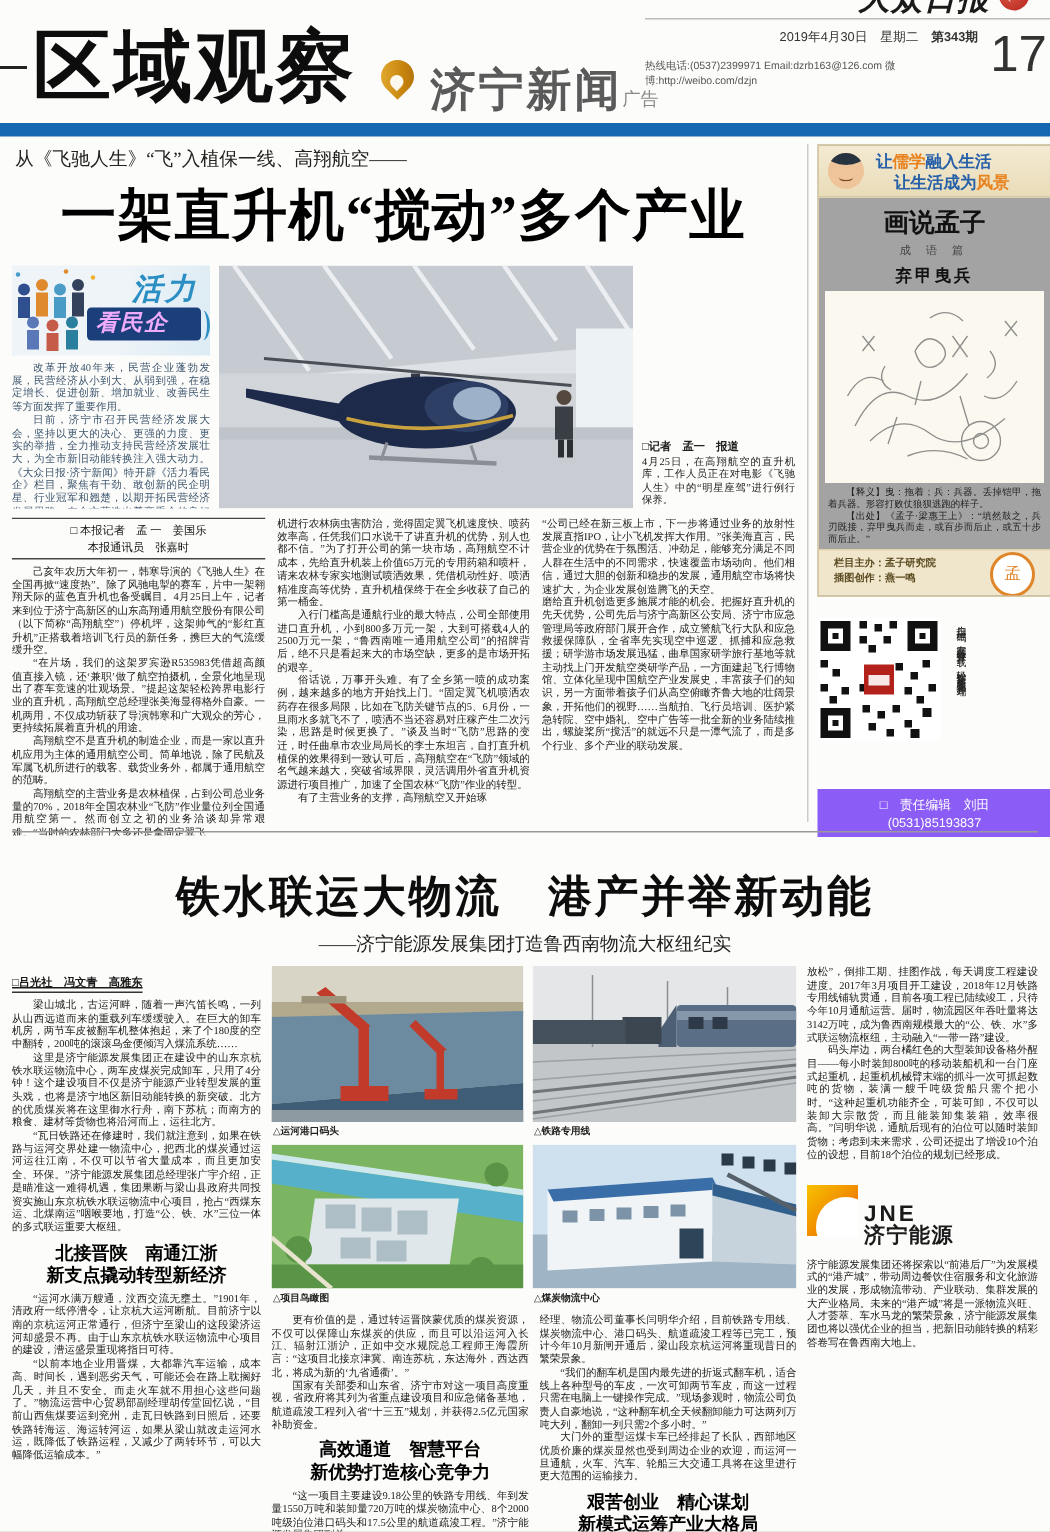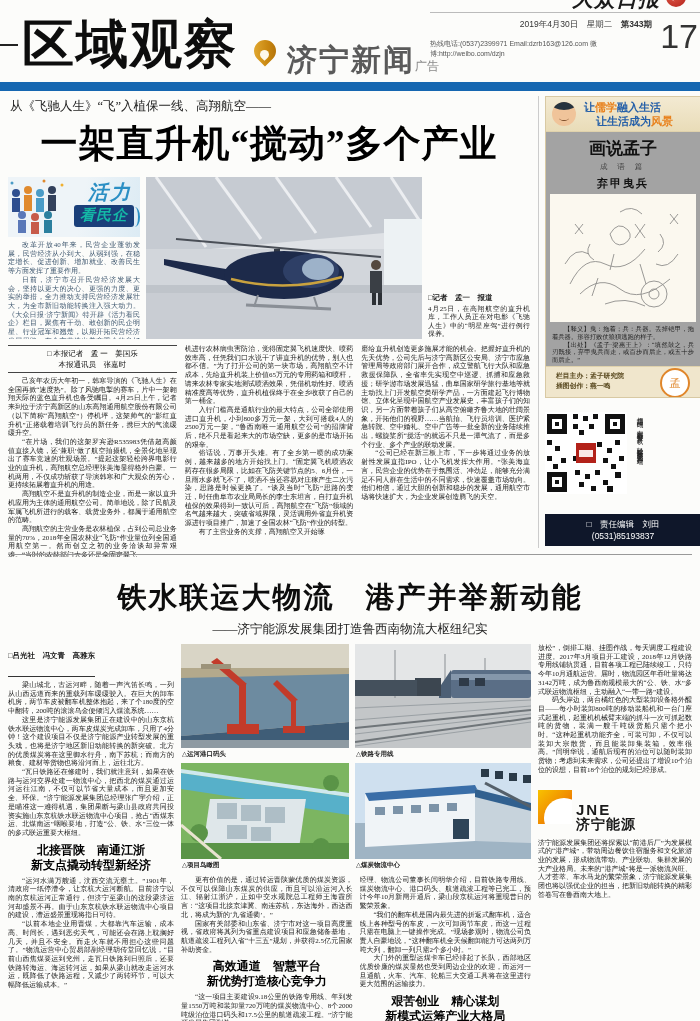--- a/index.html
+++ b/index.html
@@ -25,21 +25,21 @@
   .hotline{position:absolute;right:48px;top:26px;font-size:7px;color:#555;font-family:"Liberation Sans",sans-serif;}
   .bluebar{position:absolute;left:0;top:82px;width:700px;height:9px;background:#1667b1;}
   
   .article1{position:absolute;left:8px;top:96px;width:522px;height:452px;}
   .kicker{font-size:12.5px;color:#222;margin:2px 0 4px 2px;}
   .headline1{font-size:37px;font-weight:bold;text-align:center;letter-spacing:1px;color:#000;margin:0 0 8px 0;}
   .media-row{display:flex;gap:6px;height:162px;}
   .leftcol{width:132px;flex:none;display:flex;flex-direction:column;}
   .badge{position:relative;height:60px;background:linear-gradient(100deg,#eef4f8 55%,#dcebf4);overflow:hidden;flex:none;}
   .badge-title1{position:absolute;right:8px;top:2px;font-size:20px;font-weight:bold;font-style:italic;color:#2b8fc4;letter-spacing:2px;}
-  .badge-title2{position:absolute;right:6px;top:28px;background:#1a3f7a;color:#14b8a6;font-size:15px;font-weight:bold;font-style:italic;padding:1px 6px 2px 6px;border-radius:3px;letter-spacing:1px;text-align:center;}
+  .badge-title2{position:absolute;right:6px;top:28px;background:#1a3f7a;color:#f0abfc;font-size:15px;font-weight:bold;font-style:italic;padding:1px 22px 2px 6px;border-radius:3px;letter-spacing:1px;text-align:center;}
   .badge-arcs{position:absolute;right:0px;top:30px;width:8px;height:20px;border-right:2px solid #2b8fc4;border-radius:0 50% 50% 0;}
   .intro{margin-top:4px;font-size:6.9px;line-height:8.6px;text-align:justify;color:#3d566e;overflow:hidden;}
   .intro p{margin:0;text-indent:14px;}
   .photo-main{flex:1;position:relative;overflow:hidden;}
   .note-col{width:102px;flex:none;display:flex;flex-direction:column;justify-content:flex-end;}
   .note-label{font-size:7.5px;font-weight:bold;color:#222;margin-bottom:2px;}
   .note-text{font-size:6.9px;line-height:8.6px;text-align:justify;color:#222;}
   .body-row{display:flex;gap:8px;margin-top:6px;height:212px;overflow:hidden;}
   .bcol{flex:1;overflow:hidden;}
   .byline-box{border-top:1px solid #444;border-bottom:1px solid #444;text-align:center;font-size:7.5px;line-height:11px;padding:2px 0;margin-bottom:4px;color:#111;}
@@ -61,34 +61,34 @@
   .mz-idiom{text-align:center;font-size:11px;font-weight:bold;letter-spacing:2px;margin-top:4px;color:#111;}
   .mz-art{margin:3px 4px;height:128px;background:#fbf8ef;overflow:hidden;}
   .mz-notes{padding:0 6px;font-size:6.3px;line-height:7.8px;text-align:justify;color:#222;}
   .mz-notes p{margin:0;text-indent:12px;}
   .mz-footer{position:absolute;left:0;bottom:0;width:100%;height:30px;background:#f0e6cc;border-top:1px solid #e0d2ac;}
   .mz-host{position:absolute;left:10px;top:4px;font-size:6.8px;font-weight:bold;color:#5a4a20;line-height:10px;}
   .mz-seal{position:absolute;right:10px;top:1px;width:26px;height:26px;border:2.5px solid #e0862a;border-radius:50%;color:#e0862a;font-size:11px;text-align:center;line-height:26px;background:#fff;}
   .qr-block{margin-top:14px;display:flex;gap:8px;align-items:flex-start;}
   .qr{width:82px;height:82px;flex:none;background:#fff;position:relative;}
   .qr-caption{writing-mode:vertical-lr;height:92px;font-size:6.6px;line-height:11px;color:#222;letter-spacing:1px;}
-  .editor-bar{margin-top:10px;background:#0f172a;color:#fff;text-align:center;font-size:8.5px;line-height:12px;padding:4px 0;font-family:"Liberation Sans",sans-serif;}
+  .editor-bar{margin-top:22px;background:#8b5cf6;color:#fff;text-align:center;font-size:8.5px;line-height:12px;padding:4px 0;font-family:"Liberation Sans",sans-serif;}
   
   .divider{position:absolute;left:8px;top:554px;width:684px;height:1px;background:#999;}
   .article2{position:absolute;left:8px;top:576px;width:684px;height:458px;overflow:hidden;}
   .headline2{text-align:center;font-size:29px;font-weight:bold;letter-spacing:2px;color:#0d0d0d;margin:2px 0 3px 0;}
   .subtitle2{text-align:center;font-size:12.5px;color:#222;margin-bottom:6px;}
   .a2-cols{display:flex;gap:7px;height:392px;overflow:hidden;}
   .a2col{overflow:hidden;}
   .a2col p{font-size:7px;line-height:8.7px;text-align:justify;margin:0;text-indent:14px;color:#1a1a1a;}
   .a2col.cont p:first-child{text-indent:0;}
   .c1{width:166px;flex:none;}
   .mid{width:350px;flex:none;display:flex;flex-direction:column;}
   .c4{width:154px;flex:none;}
-  .byline2{font-size:7.5px;font-weight:bold;border-bottom:1px solid #333;display:inline-block;padding-bottom:15px;margin-bottom:4px;text-indent:0 !important;}
+  .byline2{font-size:7.5px;font-weight:bold;border-bottom:1px solid #333;display:inline-block;padding-bottom:1px;margin-bottom:4px;text-indent:0 !important;text-decoration:underline;}
   .subhead{text-align:center;font-size:12px;font-weight:bold;line-height:15px;margin:5px 0 4px 0;color:#000;text-indent:0 !important;}
   .photo-grid{display:grid;grid-template-columns:168px 176px;gap:0 6px;}
   .ph{position:relative;overflow:hidden;}
   .cap{font-size:6.5px;color:#222;margin:2px 0 4px 1px;font-weight:bold;}
   .mid-text{display:flex;gap:7px;flex:1;overflow:hidden;margin-top:2px;}
   .mid-text .tcol{flex:1;overflow:hidden;}
   .jne{margin:6px 0;display:flex;align-items:center;gap:4px;}
   .jne-mark{width:34px;height:34px;position:relative;background:linear-gradient(135deg,#f8c200,#f08a00 55%,#e04a10);flex:none;overflow:hidden;}
   .jne-mark::after{content:"";position:absolute;right:-12px;bottom:-14px;width:40px;height:40px;background:#fff;border-radius:50%;}
   .jne-text .l1{font-size:15px;font-weight:bold;letter-spacing:2px;font-family:"Liberation Sans",sans-serif;line-height:15px;margin-top:21px;}
@@ -208,22 +208,22 @@
       <div class="bcol cont">
           <div>
             <p style="text-indent: 0px;">机进行农林病虫害防治，觉得固定翼飞机速度快、喷药效率高，任凭我们口水说干了讲直升机的优势，别人也都不信。”为了打开公司的第一块市场，高翔航空不计成本，先给直升机装上价值65万元的专用药箱和喷杆，请来农林专家实地测试喷洒效果，凭借机动性好、喷洒精准度高等优势，直升机植保终于在全乡收获了自己的第一桶金。</p>
             <p>入行门槛高是通航行业的最大特点，公司全部使用进口直升机，小到800多万元一架，大到可搭载4人的2500万元一架，“鲁西南唯一通用航空公司”的招牌背后，绝不只是看起来大的市场空缺，更多的是市场开拓的艰辛。</p>
             <p>俗话说，万事开头难。有了全乡第一喷的成功案例，越来越多的地方开始找上门。“固定翼飞机喷洒农药存在很多局限，比如在飞防关键节点的5、6月份，一旦雨水多就飞不了，喷洒不当还容易对庄稼产生二次污染，思路是时候更换了。”谈及当时“飞防”思路的变迁，时任曲阜市农业局局长的李士东坦言，自打直升机植保的效果得到一致认可后，高翔航空在“飞防”领域的名气越来越大，突破省域界限，灵活调用外省直升机资源进行项目推广，加速了全国农林“飞防”作业的转型。</p>
             <p>有了主营业务的支撑，高翔航空又开始琢</p>
           </div>
         </div>
       <div class="bcol cont">
           <div>
+            <p>“公司已经在新三板上市，下一步将通过业务的放射性发展直指IPO，让小飞机发挥大作用。”张美海直言，民营企业的优势在于氛围活、冲劲足，能够充分满足不同人群在生活中的不同需求，快速覆盖市场动向。他们相信，通过大胆的创新和稳步的发展，通用航空市场将快速扩大，为企业发展创造腾飞的天空。</p>
             <p style="text-indent: 0px;">磨给直升机创造更多施展才能的机会。把握好直升机的先天优势，公司先后与济宁高新区公安局、济宁市应急管理局等政府部门展开合作，成立警航飞行大队和应急救援保障队，全省率先实现空中巡逻、抓捕和应急救援；研学游市场发展迅猛，曲阜国家研学旅行基地等就主动找上门开发航空类研学产品，一方面建起飞行博物馆、立体化呈现中国航空产业发展史，丰富孩子们的知识，另一方面带着孩子们从高空俯瞰齐鲁大地的壮阔景象，开拓他们的视野……当航拍、飞行员培训、医护紧急转院、空中婚礼、空中广告等一批全新的业务陆续推出，螺旋桨所“搅活”的就远不只是一潭气流了，而是多个行业、多个产业的联动发展。</p>
-            <p>“公司已经在新三板上市，下一步将通过业务的放射性发展直指IPO，让小飞机发挥大作用。”张美海直言，民营企业的优势在于氛围活、冲劲足，能够充分满足不同人群在生活中的不同需求，快速覆盖市场动向。他们相信，通过大胆的创新和稳步的发展，通用航空市场将快速扩大，为企业发展创造腾飞的天空。</p>
           </div>
         </div>
     </div>
   </div>
 
   <div class="rail">
     <div class="mengzi">
       <div class="mz-banner">
         <div class="mz-face"></div>
         <div class="mz-b1"><span>让</span><em>儒学</em><span>融入生活</span></div>

